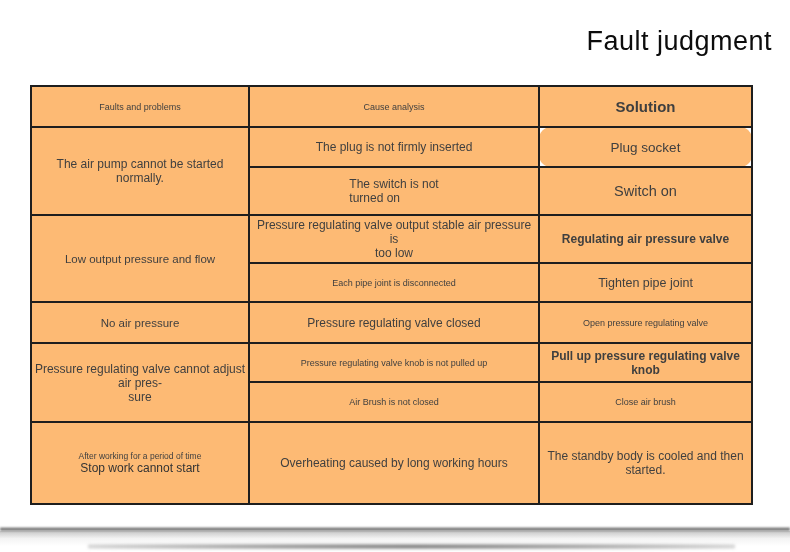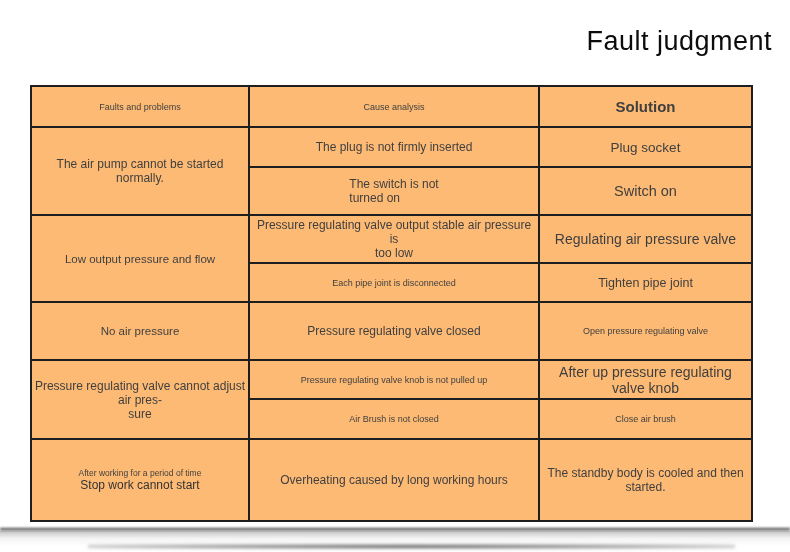--- a/index.html
+++ b/index.html
@@ -29,24 +29,24 @@
     border:2px solid #1e1e1e;
     background:#fdba74;
     text-align:center;
     vertical-align:middle;
     color:#3f3f3f;
     padding:2px 2px;
     overflow:hidden;
   }
   .fs8{font-size:12px;}
   .fs9{font-size:9px;}
-  .fs10{font-size:14px;}
+  .fs10{font-size:12px;font-weight:bold;}
   .fs11{font-size:11.5px;}
   .fs12{font-size:12.5px;margin-left:24px;}
-  .fs13{font-size:13.5px;}
+  .fs13{font-size:13.5px;border-radius:12px;}
   .fs14{font-size:14.5px;}
   .fs15{font-size:15px;font-weight:bold;}
   .dark{color:#2e2e2e;}
   .preline{white-space:pre-line;}
   .block-left{display:inline-block;text-align:left;}
   .cell-left{text-align:left;}
   .pad-cause{padding-left:38px;margin-top:24px;}
   .pad-fault{padding-left:20px;}
   .fault2-line1{font-size:8.5px;margin-bottom:0;}
   .fault2-line2{font-size:12px;color:#333;}
@@ -100,31 +100,31 @@
       <td rowspan="2" class="fs11">Low output pressure and flow</td>
       <td class="fs8 cell-left pad-cause"><span class="preline">Pressure regulating valve output stable air pressure is
 too low</span></td>
       <td class="fs10 dark">Regulating air pressure valve</td>
     </tr>
     <tr style="height:39px">
       <td class="fs9">Each pipe joint is disconnected</td>
       <td class="fs12 dark">Tighten pipe joint</td>
     </tr>
 
-    <tr style="height:58px">
+    <tr style="height:41px">
       <td class="fs11">No air pressure</td>
       <td class="fs8">Pressure regulating valve closed</td>
       <td class="fs9">Open pressure regulating valve</td>
     </tr>
 
     <tr style="height:39px">
       <td rowspan="2" class="fs8 cell-left pad-fault"><span class="preline">Pressure regulating valve cannot adjust air pres-
 sure</span></td>
       <td class="fs9">Pressure regulating valve knob is not pulled up</td>
-      <td class="fs10">After up pressure regulating valve knob</td>
+      <td class="fs10">Pull up pressure regulating valve knob</td>
     </tr>
     <tr style="height:40px">
       <td class="fs9">Air Brush is not closed</td>
       <td class="fs9">Close air brush</td>
     </tr>
 
     <tr style="height:82px">
       <td>
         <div class="fault2-line1">After working for a period of time</div>
         <div class="fault2-line2">Stop work cannot start</div>

